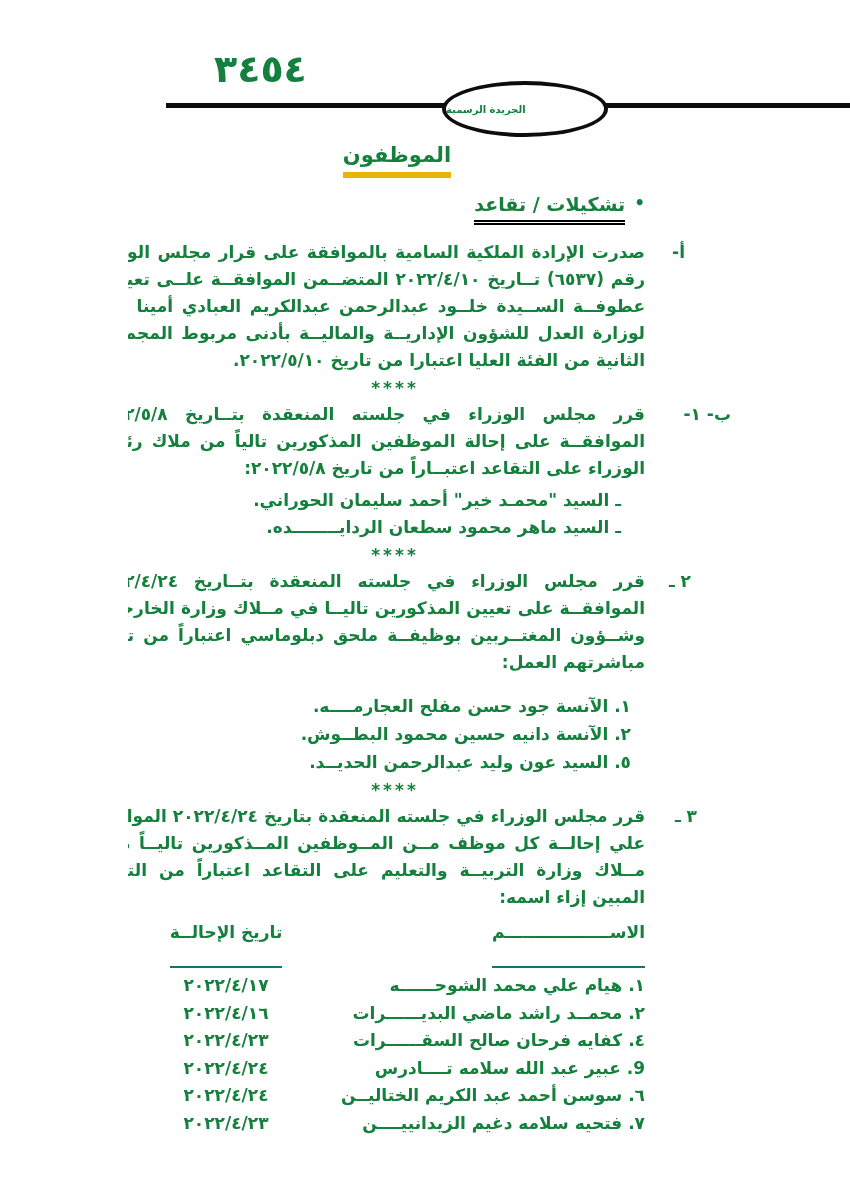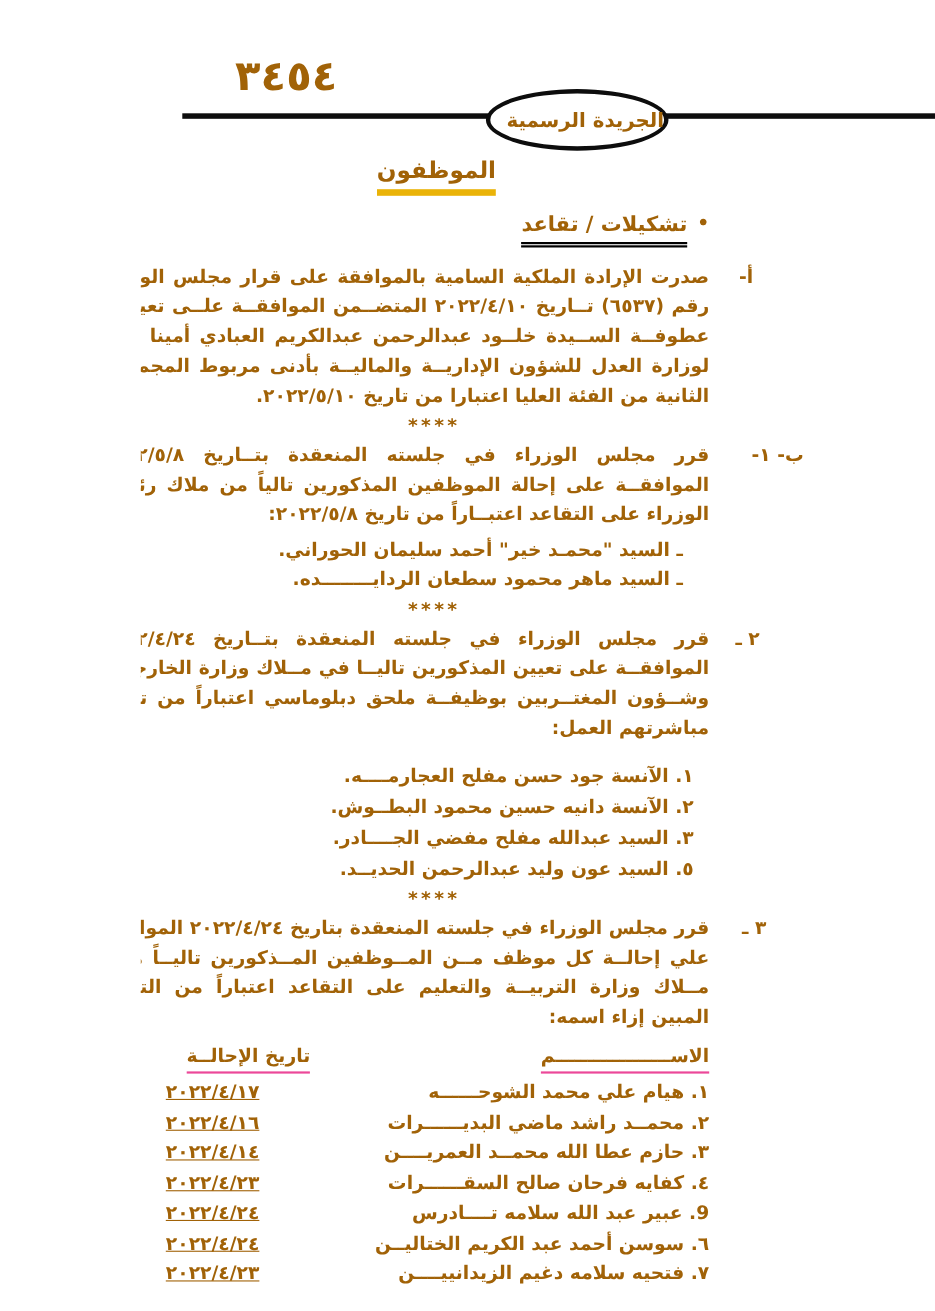--- a/index.html
+++ b/index.html
@@ -1,21 +1,21 @@
 <!DOCTYPE html>
 <html lang="ar" dir="rtl"><head>
 <meta charset="utf-8">
 <style>
   html, body { margin: 0; padding: 0; background: #ffffff; }
   .page {
     position: relative;
     width: 722px;
     height: 1192px;
     background: #ffffff;
-    color: #a16207;
+    color: #15803d;
     font-family: "DejaVu Sans", sans-serif;
     font-weight: bold;
     direction: rtl;
     overflow: hidden;
   }
   
   .page-number {
     position: absolute;
     top: 50px;
     left: 86px;
@@ -35,22 +35,22 @@
     position: absolute;
     top: 81px;
     left: 314px;
     width: 158px;
     height: 48px;
     border: 4px solid #0d0d0d;
     border-radius: 50%;
     background: #ffffff;
     display: flex;
     align-items: center;
-    justify-content: flex-start;
-    font-size: 18px;
+    justify-content: flex-end;
+    font-size: 10px;
   }
   
   .content {
     position: absolute;
     top: 142px;
     right: 205px;
     width: 552px;
     font-size: 17px;
     line-height: 27px;
   }
@@ -84,27 +84,27 @@
   }
   .dash-list { margin-top: 5px; padding-right: 24px; }
   .dash-item { line-height: 27px; }
   .num-list { margin: 16px 0 4px; padding-right: 14px; }
   .num-item { line-height: 28px; }
   
   .roster { margin-top: 8px; }
   .roster-head { display: flex; justify-content: space-between; align-items: flex-end; margin-bottom: 4px; }
   .h-name span, .h-date span {
     display: inline-block;
-    border-bottom: 2px solid #ec4899;
-    padding-bottom: 0;
+    border-bottom: 2px solid #0f766e;
+    padding-bottom: 20px;
   }
   .h-date { width: 150px; margin-left: 58px; text-align: center; }
   .roster-row { display: flex; justify-content: space-between; line-height: 27.5px; }
   .cell-name { flex: 1; }
-  .cell-date { width: 150px; margin-left: 58px; text-align: left; letter-spacing: 2px; text-decoration: underline; }
+  .cell-date { width: 150px; margin-left: 58px; text-align: center; letter-spacing: 2px; }
 </style>
 </head>
 <body>
 
 <div class="page">
 
   <div class="page-number">٣٤٥٤</div>
   <div class="head-rule"></div>
   <div class="masthead-ellipse">
     <span>الجريدة الرسمية</span>
@@ -137,21 +137,20 @@
     </div>
 
     <div class="stars">****</div>
 
     <div class="item">
       <span class="marker marker-2">٢ ـ</span>
       <p>قرر مجلس الوزراء في جلسته المنعقدة بتــاريخ ٢٠٢٢/٤/٢٤ الموافقــة على تعيين المذكورين تاليــا في مــلاك وزارة الخارجيــة وشــؤون المغتــربين بوظيفــة ملحق دبلوماسي اعتباراً من تاريخ مباشرتهم العمل:</p>
       <div class="num-list">
         <div class="num-item">١. الآنسة جود حسن مفلح العجارمــــه.</div>
         <div class="num-item">٢. الآنسة دانيه حسين محمود البطــوش.</div>
-        <div class="num-item">٣. السيد عبدالله مفلح مفضي الجــــادر.</div>
         <div class="num-item">٥. السيد عون وليد عبدالرحمن الحديــد.</div>
       </div>
     </div>
 
     <div class="stars">****</div>
 
     <div class="item">
       <span class="marker marker-3">٣ ـ</span>
       <p>قرر مجلس الوزراء في جلسته المنعقدة بتاريخ ٢٠٢٢/٤/٢٤ الموافقة علي إحالــة كل موظف مــن المــوظفين المــذكورين تاليــاً مــن مــلاك وزارة التربيــة والتعليم على التقاعد اعتباراً من التاريخ المبين إزاء اسمه:</p>
 
@@ -167,22 +166,20 @@
 
         <div class="roster-row">
           <div class="cell-name">١. هيام علي محمد الشوحــــــه</div>
           <div class="cell-date">٢٠٢٢/٤/١٧</div>
         </div>
         <div class="roster-row">
           <div class="cell-name">٢. محمــد راشد ماضي البديــــــرات</div>
           <div class="cell-date">٢٠٢٢/٤/١٦</div>
         </div>
         <div class="roster-row">
-          <div class="cell-name">٣. حازم عطا الله محمــد العمريــــن</div>
-          <div class="cell-date">٢٠٢٢/٤/١٤</div>
         </div>
         <div class="roster-row">
           <div class="cell-name">٤. كفايه فرحان صالح السقــــــرات</div>
           <div class="cell-date">٢٠٢٢/٤/٢٣</div>
         </div>
         <div class="roster-row">
           <div class="cell-name">9. عبير عبد الله سلامه تــــادرس</div>
           <div class="cell-date">٢٠٢٢/٤/٢٤</div>
         </div>
         <div class="roster-row">

